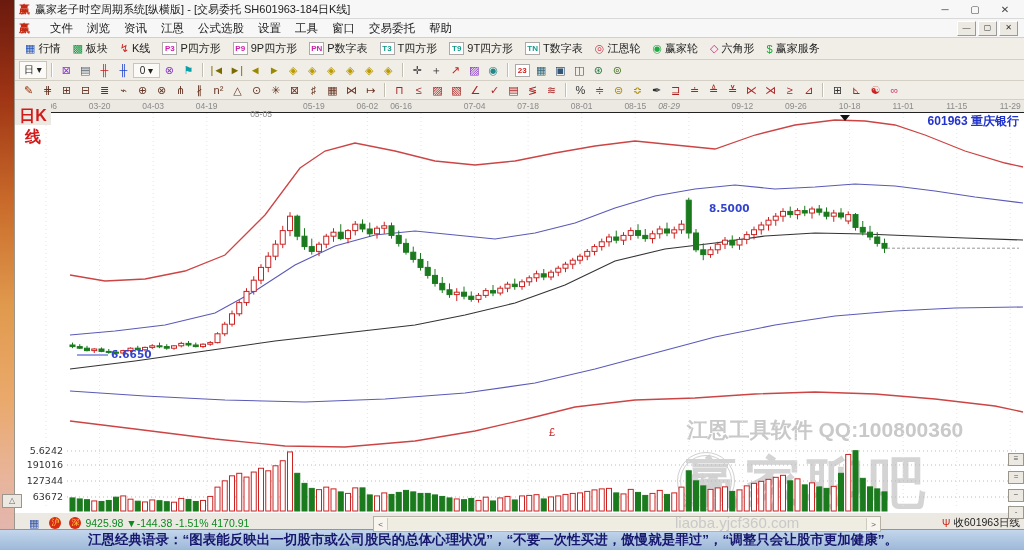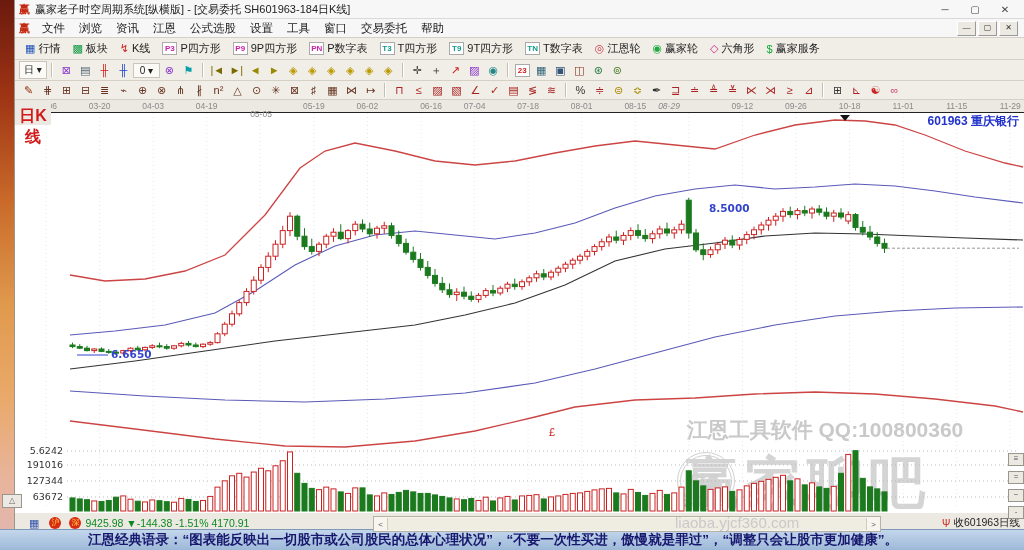--- a/index.html
+++ b/index.html
@@ -83,21 +83,21 @@
       <span class="title-text">赢家老子时空周期系统[纵横版] - [交易委托  SH601963-184日K线]</span>
       <span class="win-controls">
         <span class="win-btn">─</span>
         <span class="win-btn">▢</span>
         <span class="win-btn">✕</span>
       </span>
     </div>
 
     <div class="menubar">
       <span class="appicon">赢</span>
-      <span id="menu-items" style="display:flex;">
+      <span id="menu-items" style="display:flex;margin-left:8px;">
           <span class="menu-item">文件</span>
           <span class="menu-item">浏览</span>
           <span class="menu-item">资讯</span>
           <span class="menu-item">江恩</span>
           <span class="menu-item">公式选股</span>
           <span class="menu-item">设置</span>
           <span class="menu-item">工具</span>
           <span class="menu-item">窗口</span>
           <span class="menu-item">交易委托</span>
           <span class="menu-item">帮助</span>
@@ -251,21 +251,21 @@
 
     <div class="chart-wrap">
       <div class="date-strip" id="date-strip">
           <span class="date-label" style="left: 13px;">03-06</span>
           <span class="date-label" style="left: 66.57px;">03-20</span>
           <span class="date-label" style="left: 120.14px;">04-03</span>
           <span class="date-label" style="left: 173.71px;">04-19</span>
           <span class="date-label" style="left: 228px; margin-top: 8px;">05-05</span>
           <span class="date-label" style="left: 280.85px;">05-19</span>
           <span class="date-label" style="left: 334.42px;">06-02</span>
-          <span class="date-label" style="left: 398px;">06-16</span>
+          <span class="date-label" style="left: 368px;">06-16</span>
           <span class="date-label" style="left: 441.56px;">07-04</span>
           <span class="date-label" style="left: 495.13px;">07-18</span>
           <span class="date-label" style="left: 548.7px;">08-01</span>
           <span class="date-label" style="left: 602.27px;">08-15</span>
           <span class="date-label" style="left: 636px; font-style: italic;">08-29</span>
           <span class="date-label" style="left: 709.41px;">09-12</span>
           <span class="date-label" style="left: 762.98px;">09-26</span>
           <span class="date-label" style="left: 816.55px;">10-18</span>
           <span class="date-label" style="left: 870.12px;">11-01</span>
           <span class="date-label" style="left: 923.69px;">11-15</span>

